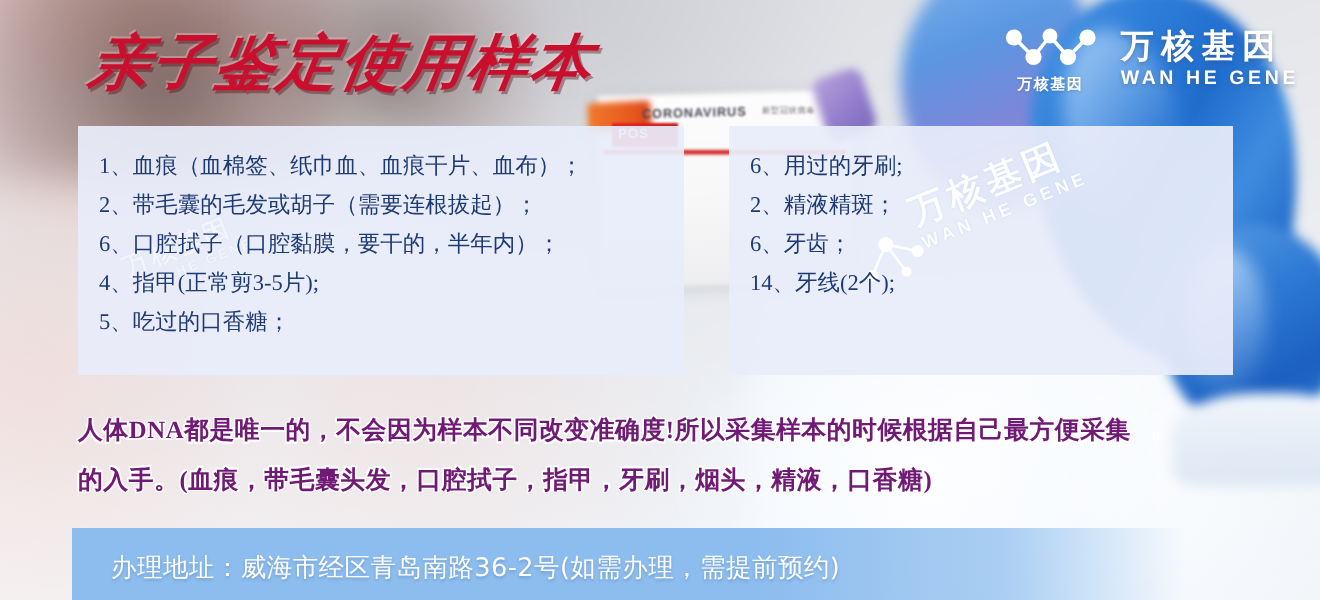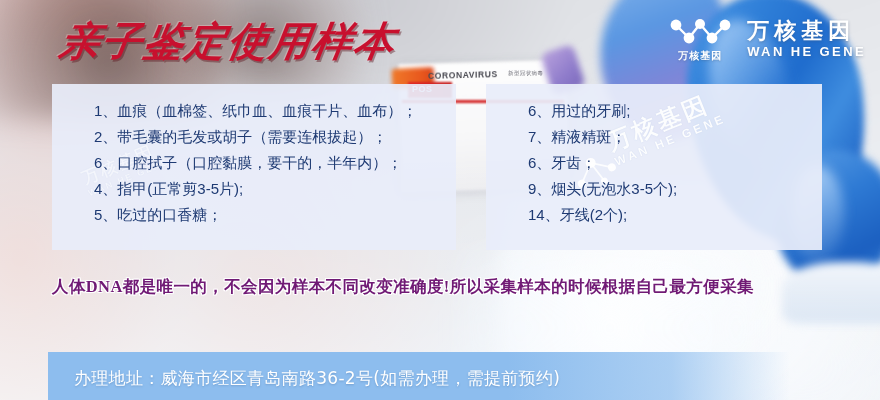--- a/index.html
+++ b/index.html
@@ -160,23 +160,23 @@
   
   .panel{
     position:absolute;top:84px;height:166px;
     background:rgba(232,237,250,.93);
     overflow:hidden;
   }
   #panel-left{left:52px;width:404px;}
   #panel-right{left:486px;width:336px;}
   .panel ol{list-style:none;margin:0;padding:14px 0 0 14px;}
   .panel li{
-    font-family:Liberation Sans, sans-serif;
+    font-family:Liberation Serif, serif;
     font-size:15px;color:#1e3a73;line-height:26px;white-space:nowrap;
-    position:relative;z-index:2;margin-left:28px;
+    position:relative;z-index:2;
   }
   
   .wm{
     position:absolute;right:-6px;top:-4px;width:230px;height:150px;
     z-index:1;pointer-events:none;
   }
   .wm-txt{
     position:absolute;left:8px;top:28px;transform:rotate(-22deg);
     color:rgba(255,255,255,.94);
     text-shadow:0 0 1px rgba(190,205,235,.9);
@@ -311,28 +311,28 @@
             <circle cx="8" cy="30" r="4"></circle>
             <circle cx="24" cy="14" r="5"></circle>
             <circle cx="42" cy="26" r="4"></circle>
             <circle cx="30" cy="36" r="3.4"></circle>
           </g>
         </svg>
       </div>
     </div>
     <ol>
       <li>6、用过的牙刷;</li>
-      <li>7、精液精斑；</li>
+      <li>2、精液精斑；</li>
       <li>6、牙齿；</li>
-      <li>9、烟头(无泡水3-5个);</li>
       <li>14、牙线(2个);</li>
     </ol>
   </div>
 
   <div class="para">
     <div class="para-line">人体DNA都是唯一的，不会因为样本不同改变准确度!所以采集样本的时候根据自己最方便采集</div>
+    <div class="para-line">的入手。(血痕，带毛囊头发，口腔拭子，指甲，牙刷，烟头，精液，口香糖)</div>
   </div>
 
   <div class="addr">
     <span>办理地址：威海市经区青岛南路36-2号(如需办理，需提前预约)</span>
   </div>
 
 </div>
 
 </body></html>

